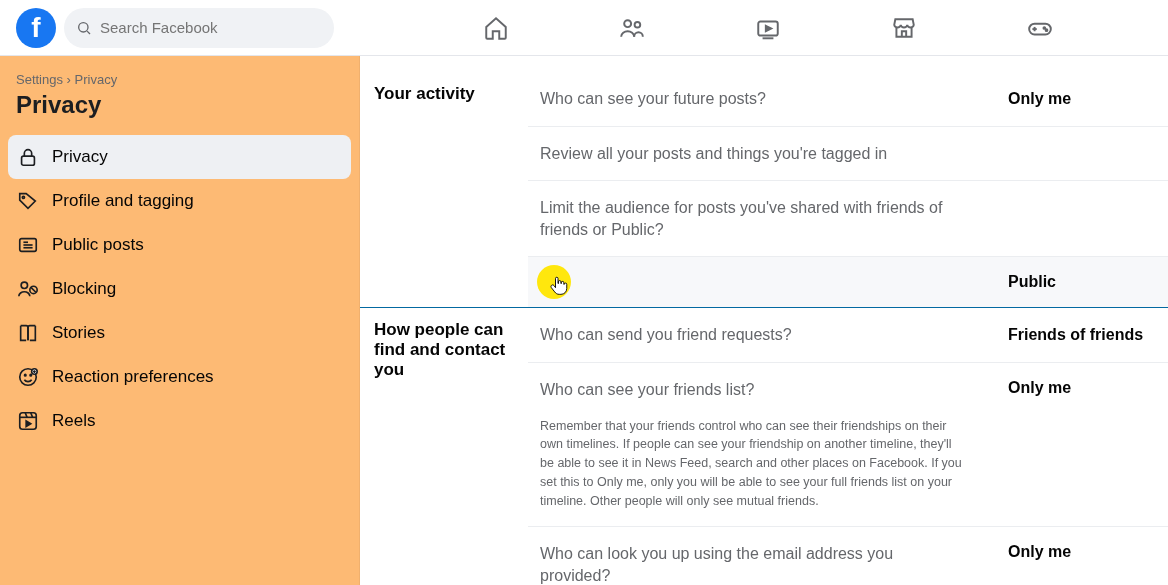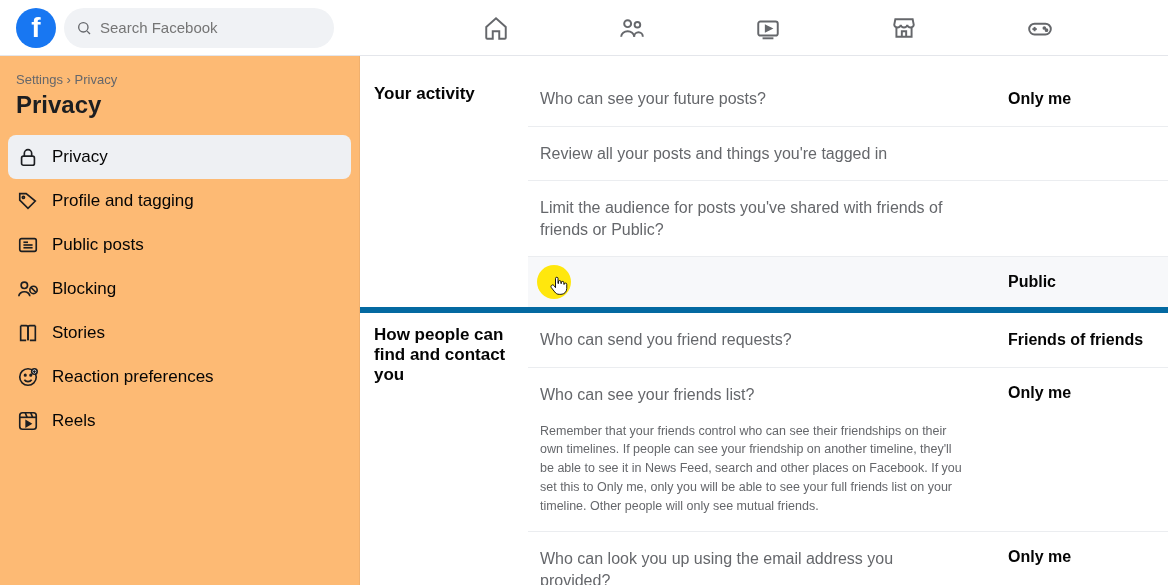--- a/index.html
+++ b/index.html
@@ -14,21 +14,21 @@
   .nav-item { width: 48px; height: 48px; display: flex; align-items: center; justify-content: center; color: #65676b; }
   .below { display: flex; }
   .left-panel { width: 360px; padding: 16px 8px 0 8px; background: #fdba74; border-right: 1px solid rgba(0,0,0,0.05); height: 529px; }
   .breadcrumb { font-size: 13px; color: #65676b; padding: 0 8px; }
   .page-title { font-size: 24px; font-weight: 700; padding: 4px 8px 16px 8px; }
   .side-item { display: flex; align-items: center; height: 44px; padding: 0 8px; border-radius: 8px; cursor: pointer; }
   .side-item.active { background: #eef0f3; }
   .side-item .sicon2 { width: 24px; height: 24px; margin-right: 12px; display:flex; align-items:center; justify-content:center; color:#1c1e21; }
   .side-item .slabel { font-size: 17px; font-weight: 500; color: #050505; }
   .main { flex: 1; padding: 16px 0 0 0; overflow: hidden; }
-  .section { display: flex; border-bottom: 6px solid #0369a1; }
+  .section { display: flex; border-bottom: 1px solid #0369a1; }
   .section-title { width: 168px; padding: 12px 0 0 14px; font-size: 17px; font-weight: 700; color: #050505; }
   .section-body { flex: 1; }
   .row { display: flex; align-items: flex-start; padding: 16px 20px 16px 12px; border-top: 1px solid #ebedf0; }
   .row:first-child { border-top: none; align-items: center; }
   .row.hovered { background: #f7f8fa; }
   .row-label { flex: 1; font-size: 16px; color: #65676b; line-height: 1.35; position: relative; }
   .row-value { width: 140px; font-size: 16px; font-weight: 700; color: #050505; text-align: left; margin-left: 44px; }
   .row-desc { font-size: 12.5px; color: #65676b; margin-top: 16px; line-height: 1.5; max-width: 460px; }
   .cursor-highlight { position: absolute; width: 34px; height: 34px; background: #ffe600; border-radius: 50%; left: -3px; top: -8px; z-index: 1; opacity: 0.95; }
   .cursor-hand { position: absolute; left: 8px; top: 2px; z-index: 2; font-size: 16px; pointer-events:none; }

